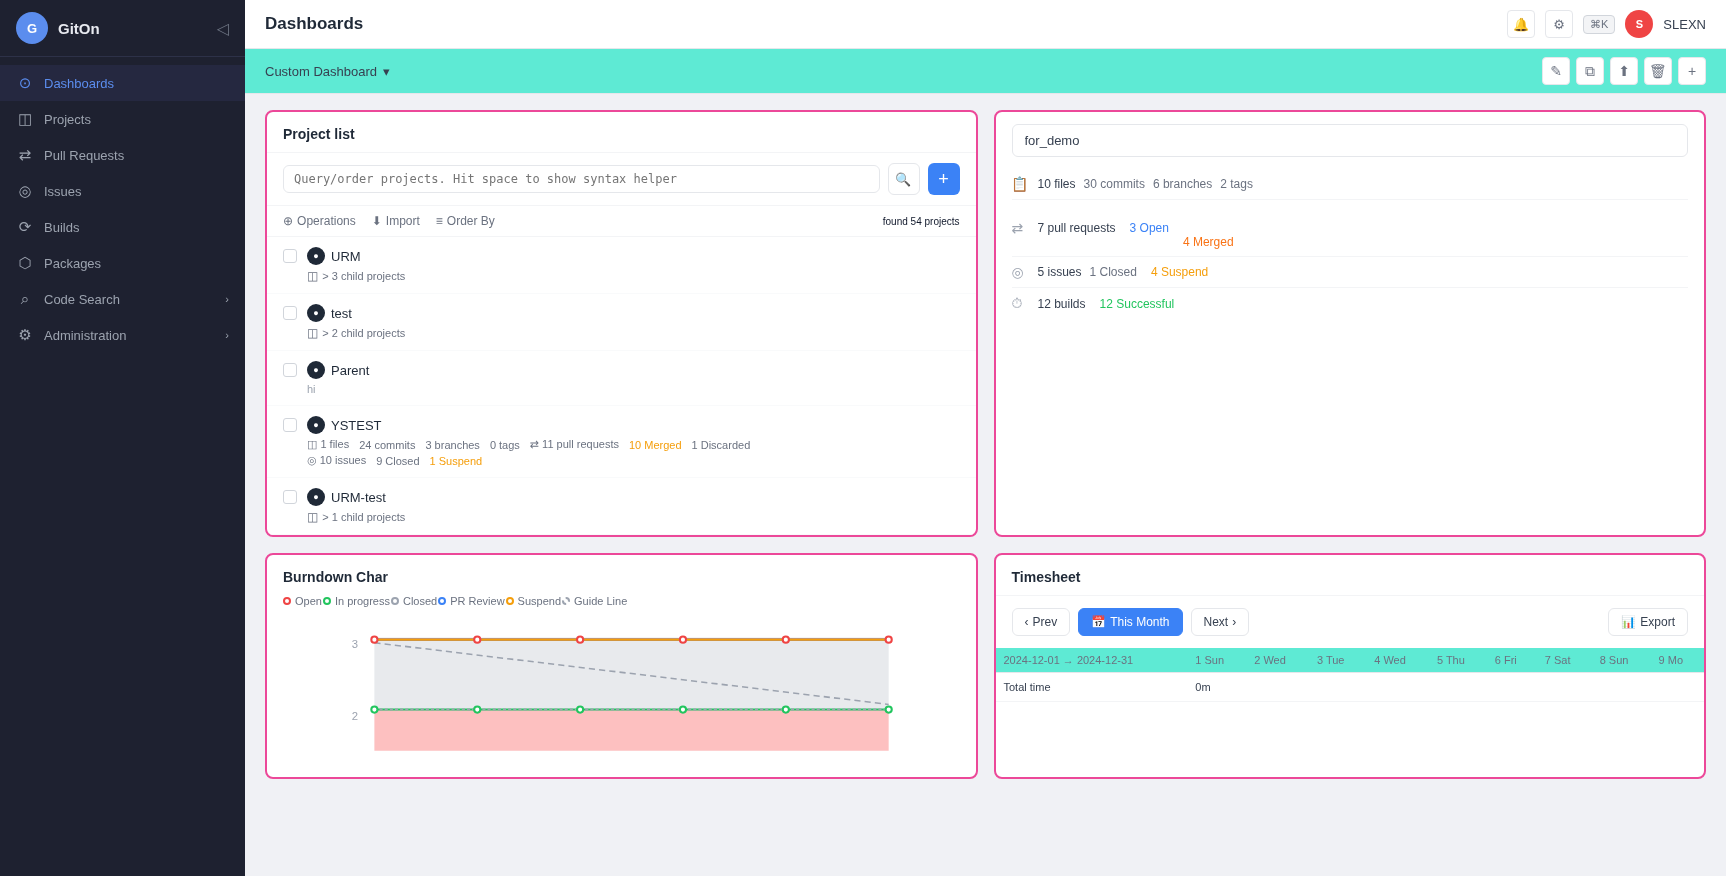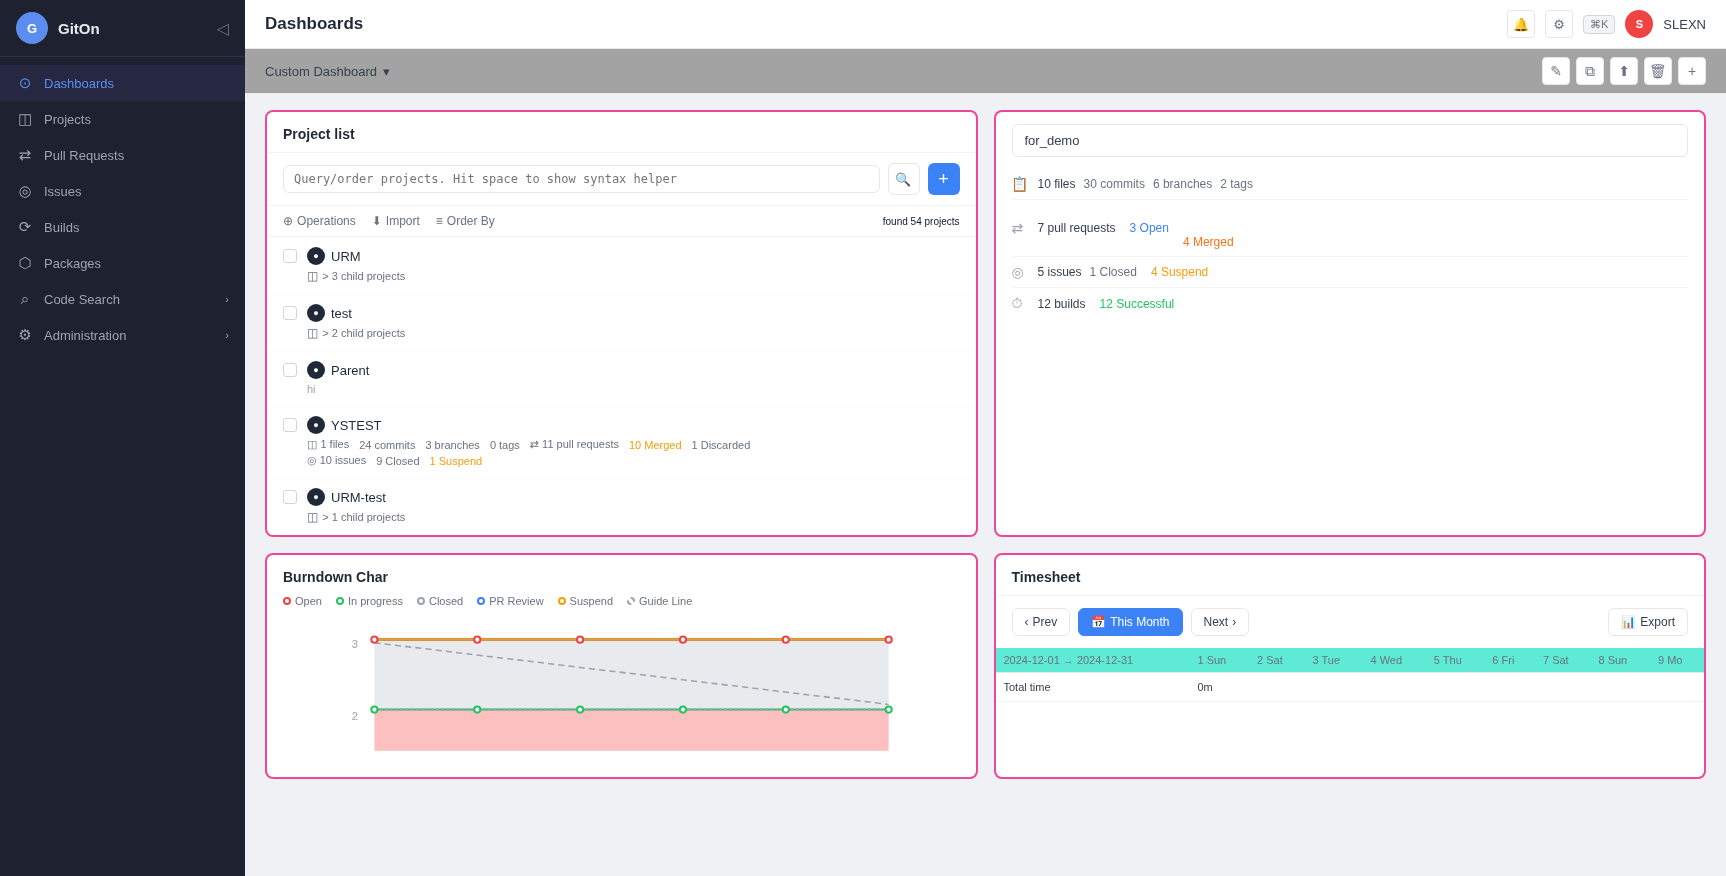--- a/index.html
+++ b/index.html
@@ -110,21 +110,21 @@
       background: #ef4444;
       border-radius: 50%;
       display: flex; align-items: center; justify-content: center;
       color: white; font-size: 11px; font-weight: 600;
       cursor: pointer;
     }
     .user-name { font-size: 13px; color: #374151; font-weight: 500; }
 
     
     .sub-topbar {
-      background: #a3a3a3;
+      background: #5eead4;
       border-bottom: 1px solid #e5e7eb;
       padding: 8px 20px;
       display: flex;
       align-items: center;
       justify-content: space-between;
     }
     .dashboard-selector {
       display: flex;
       align-items: center;
       gap: 6px;
@@ -347,21 +347,21 @@
     .stat-badge-green { color: #22c55e; margin-left: 6px; }
     .stat-badge-orange { color: #f97316; margin-left: 6px; margin-top: 28px; }
     .stat-badge-blue { color: #3b82f6; margin-left: 6px; }
     .stat-badge-yellow { color: #f59e0b; margin-left: 6px; }
 
     
     .burndown-panel .panel-header { border-bottom: none; }
     .burndown-legend {
       display: flex;
       align-items: flex-end;
-      gap: 14px;
+      gap: 1px;
       padding: 0 16px 10px;
       flex-wrap: wrap;
     }
     .legend-item {
       display: flex;
       align-items: center;
       gap: 4px;
       font-size: 11px;
       color: #6b7280;
     }
@@ -743,21 +743,21 @@
         </button>
       </div>
       <div style="overflow-x:auto; padding: 0 0 8px;">
         <table class="timesheet-table">
           <thead>
             <tr>
               <th>
                 <span>2024-12-01 → 2024-12-31</span>
               </th>
               <th>1 Sun</th>
-              <th>2 Sat</th>
+              <th>2 Wed</th>
               <th>3 Tue</th>
               <th>4 Wed</th>
               <th>5 Thu</th>
               <th>6 Fri</th>
               <th>7 Sat</th>
               <th>8 Sun</th>
               <th>9 Mo</th>
             </tr>
           </thead>
           <tbody>

